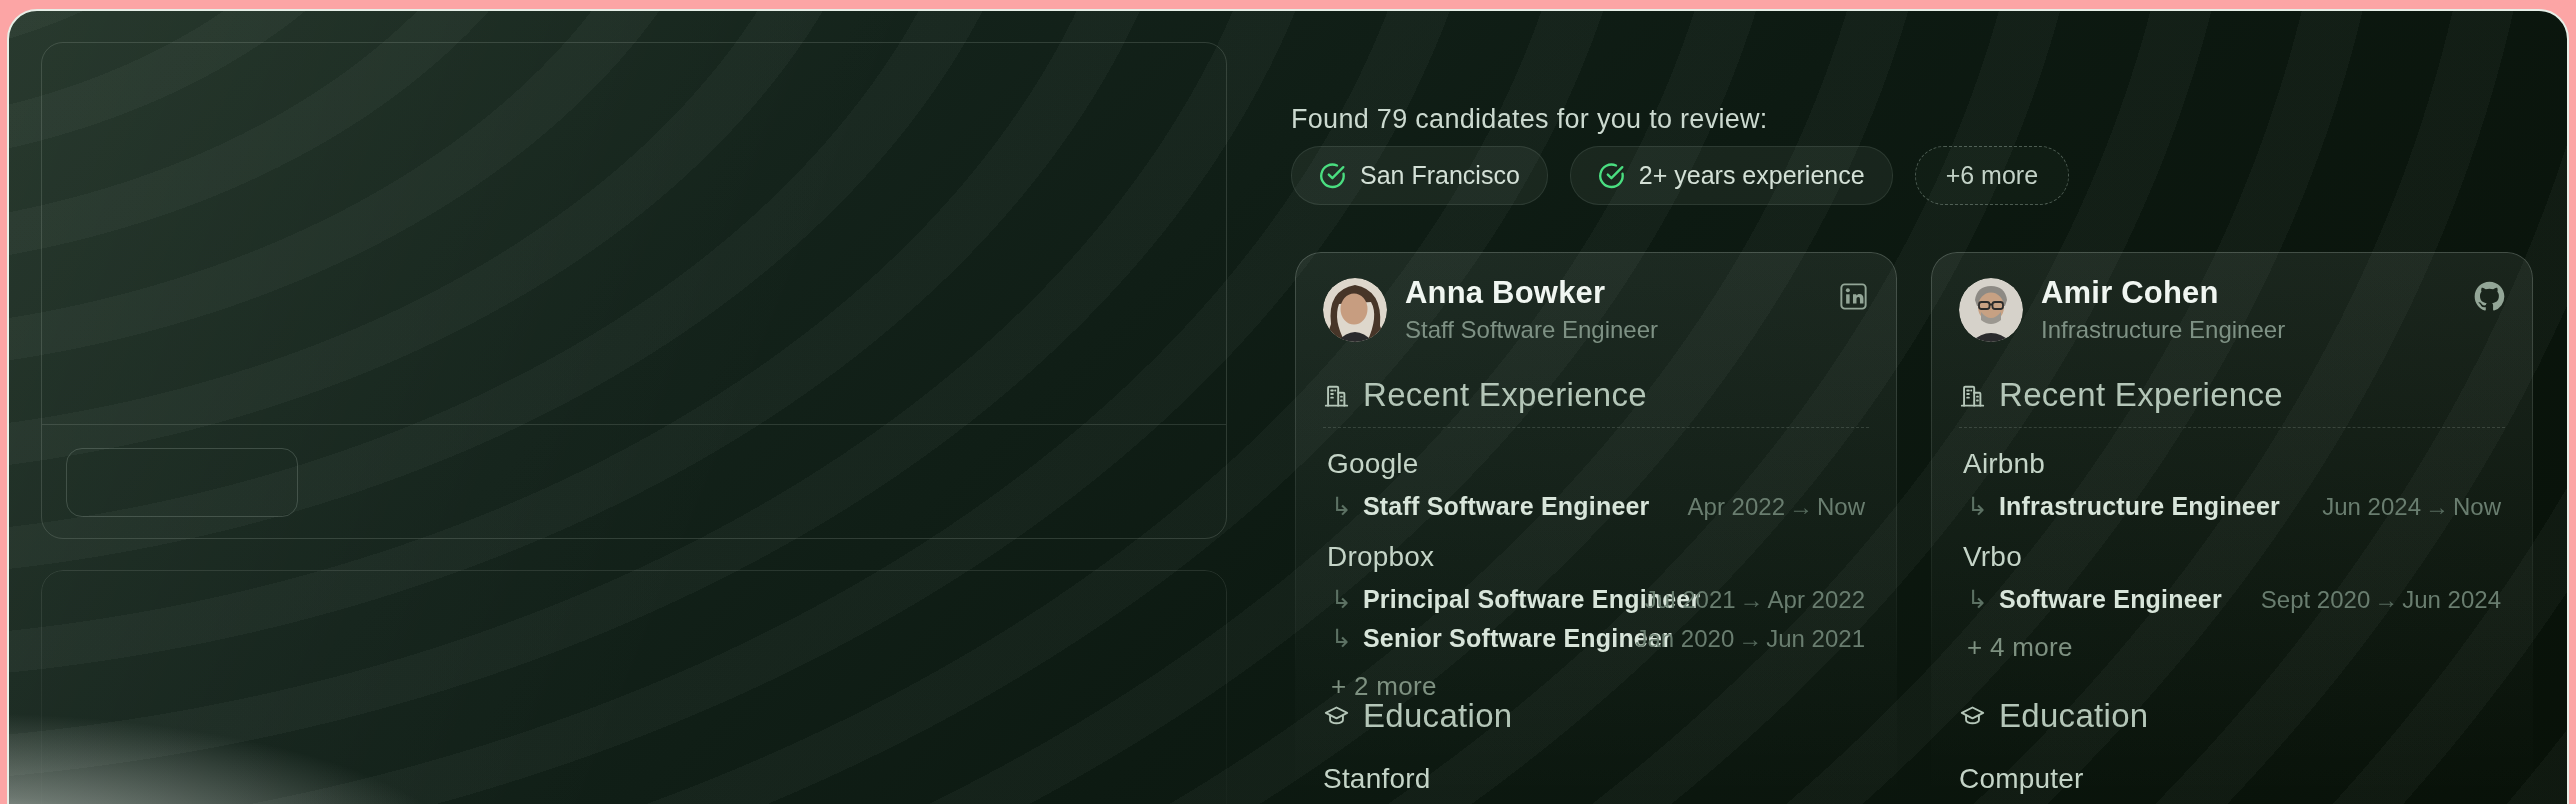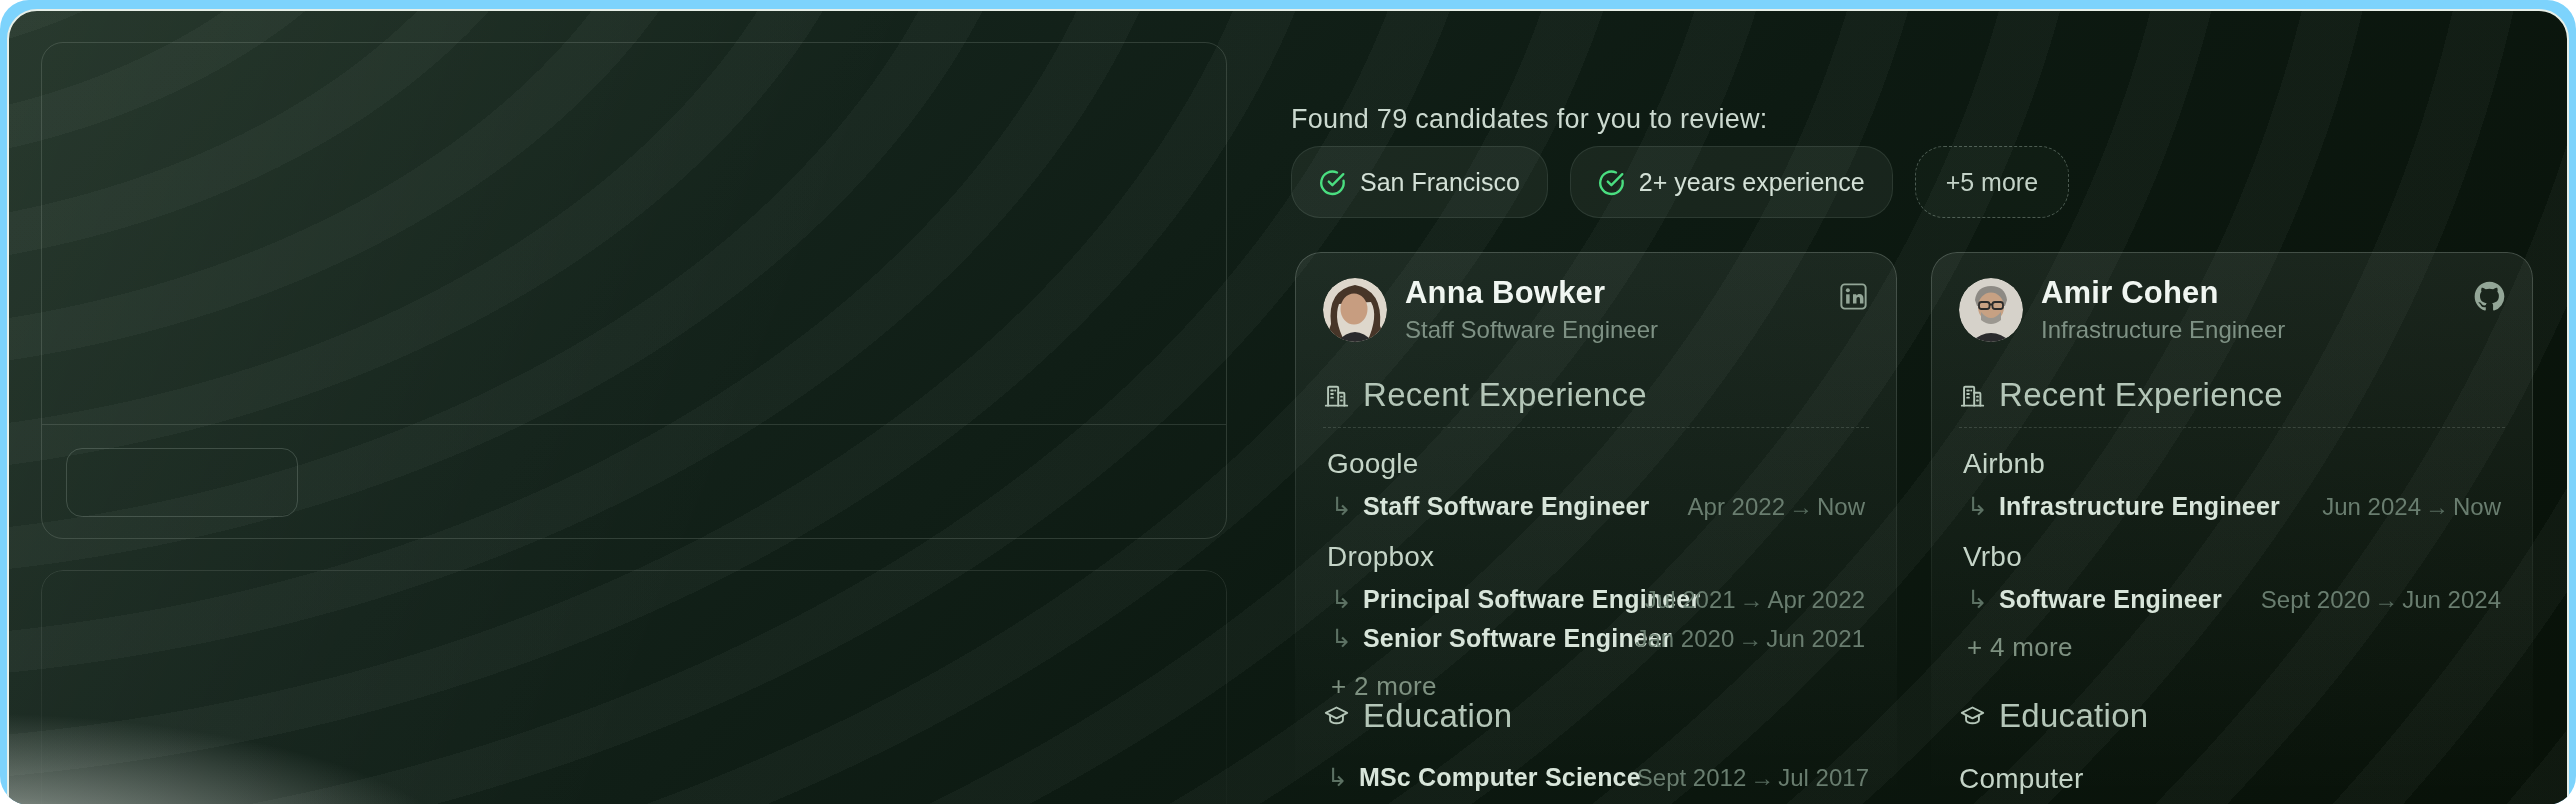--- a/index.html
+++ b/index.html
@@ -1,19 +1,19 @@
 <!DOCTYPE html>
 <html><head>
 <meta charset="utf-8">
 <style>
   * { margin:0; padding:0; box-sizing:border-box; }
   html,body { width:2576px; height:805px; }
   body { font-family:"Liberation Sans","DejaVu Sans",sans-serif; }
 
-  .stage { position:relative; width:2576px; height:805px; overflow:hidden; background:#7dd3fc;border-radius:29px; }
+  .stage { position:relative; width:2576px; height:805px; overflow:hidden; background:#fca5a5; }
 
   .window {
     position:absolute; left:7px; top:9px; width:2562px; height:836px;
     border-radius:30px; border:2px solid #e7efe8; overflow:hidden;
     background:
       radial-gradient(ellipse 755px 228px at -2% 103%, rgba(236,241,236,0.92) 0%, rgba(236,241,236,0.38) 32%, rgba(236,241,236,0) 68%),
       linear-gradient(112deg, rgba(255,255,255,0.05) 0%, rgba(255,255,255,0) 32%),
       repeating-radial-gradient(ellipse 1590px 1093px at -8% -35%, rgba(224,238,228,0.035) 0 60px, rgba(224,238,228,0) 60px 149px),
       linear-gradient(135deg, #1d2f23 0%, #13221a 28%, #0d1a12 55%, #081108 100%);
   }
@@ -28,21 +28,21 @@
   .panel-2 { position:absolute; left:32px; top:559px; width:1186px; height:298px;
     border:1px solid rgba(205,220,209,0.13); border-radius:22px;
     -webkit-mask:linear-gradient(180deg,#fff 0%,rgba(255,255,255,0.35) 55%,transparent 100%);
             mask:linear-gradient(180deg,#fff 0%,rgba(255,255,255,0.35) 55%,transparent 100%); }
 
   
   .results-heading { position:absolute; left:1282px; top:93px; font-size:27px; font-weight:500;
     color:#cbd9cf; letter-spacing:0.3px; }
 
   .chips { position:absolute; left:1282px; top:135px; display:flex; gap:22px; }
-  .chip { height:72px; display:flex; align-items:center; gap:14px; padding:0 27px;
+  .chip { height:59px; display:flex; align-items:center; gap:14px; padding:0 27px;
     border-radius:29px; background:rgba(216,236,224,0.06); border:1px solid rgba(216,236,224,0.10);
     font-size:25px; color:#d3e0d6; white-space:nowrap; cursor:default; }
   .chip.dashed { border:1px dashed rgba(216,236,224,0.30); background:rgba(216,236,224,0.025);
     color:#c3d2c7; padding:0 30px; }
   .chip svg { width:27px; height:27px; flex:0 0 auto; }
 
   .cards { position:absolute; left:1286px; top:241px; display:flex; gap:34px; align-items:flex-start; }
   .card { position:relative; width:602px; height:596px; border-radius:26px; padding:0 28px;
     background:linear-gradient(180deg, rgba(223,238,228,0.075) 0%, rgba(223,238,228,0.04) 45%, rgba(223,238,228,0) 92%); }
   .card::before { content:""; position:absolute; inset:0; border-radius:26px; padding:1px;
@@ -106,21 +106,21 @@
         <span class="chip-label">San Francisco</span>
       </div>
       <div class="chip">
         <svg viewBox="0 0 24 24" fill="none" stroke="#4ade80" stroke-width="2.1" stroke-linecap="round" stroke-linejoin="round">
             <path d="M21.8 10.4A10 10 0 1 1 16 3.1"></path>
             <path d="M8.7 11.2l3.2 3.2L21.6 4.6"></path>
           </svg>
         <span class="chip-label">2+ years experience</span>
       </div>
       <div class="chip dashed">
-        <span class="chip-label">+5 more</span>
+        <span class="chip-label">+6 more</span>
       </div>
     </div>
 
     <div class="cards">
 
       <article class="card">
         <header class="card-head">
           <span class="avatar">
             <svg viewBox="0 0 64 64">
               <defs>
@@ -194,20 +194,21 @@
 
         <div class="edu">
           <div class="section-head">
             <svg viewBox="0 0 24 24" fill="none" stroke="#b4c6b8" stroke-width="1.7" stroke-linecap="round" stroke-linejoin="round">
               <path d="M12 4 2.5 8.8 12 13.6l9.5-4.8z"></path>
               <path d="M6.3 11v4.3c0 1.4 2.6 2.7 5.7 2.7s5.7-1.3 5.7-2.7V11"></path>
             </svg>
             <span>Education</span>
           </div>
           <div class="company-block">
+            <div class="company-name">Stanford</div>
             <div class="role-row">
               <span class="role-left">
                 <span class="branch-arrow">↳</span>
                 <span class="role-title">MSc Computer Science</span>
               </span>
               <span class="role-dates"><span>Sept 2012</span><span class="sep">→</span><span>Jul 2017</span></span>
             </div>
           </div>
         </div>
       </article>

